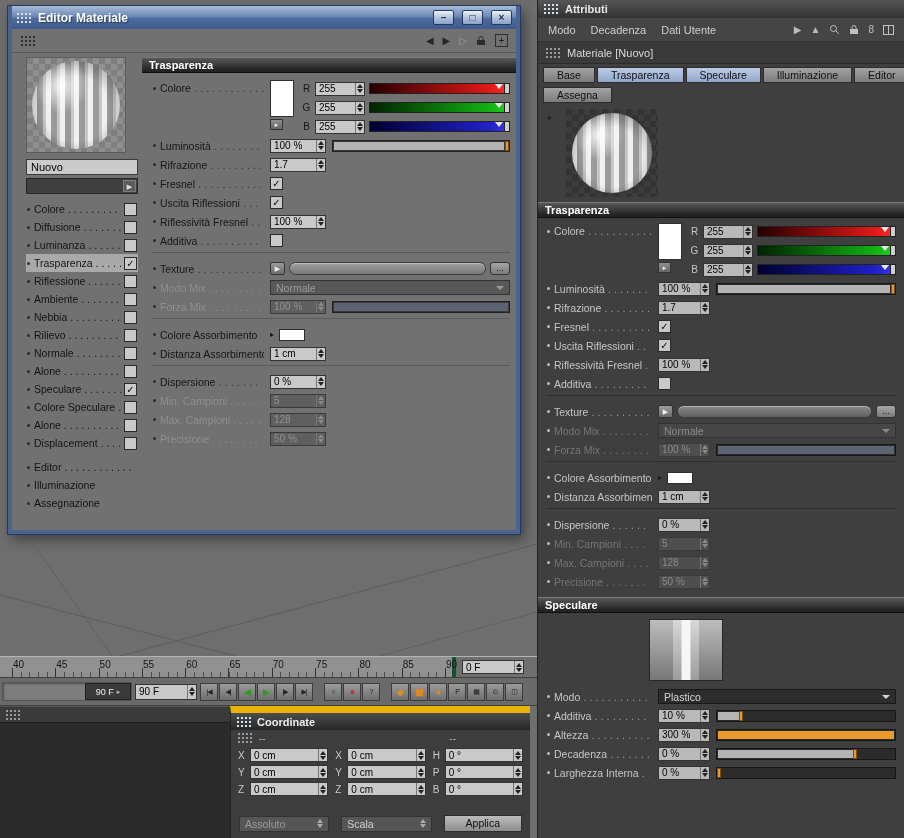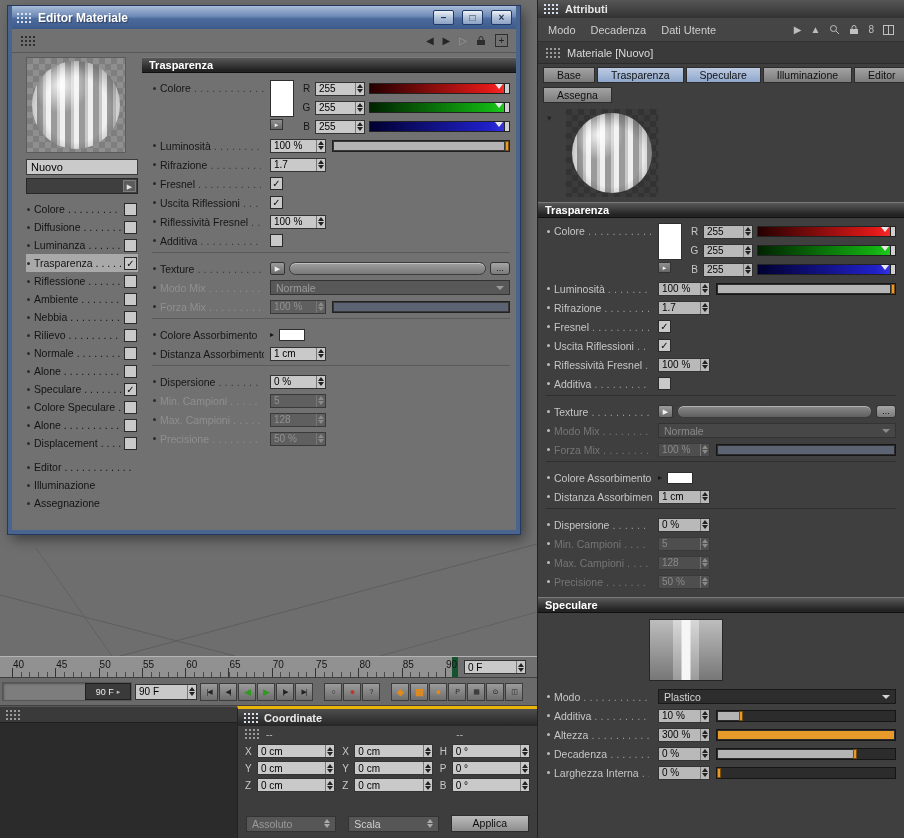--- a/index.html
+++ b/index.html
@@ -111,21 +111,21 @@
   .gb{background:linear-gradient(90deg,#000030,#2020c8 85%,#3838e8);}
   .gmark{position:absolute;right:6px;top:0;width:0;height:0;border-left:4px solid transparent;border-right:4px solid transparent;border-top:5px solid #e8e8e8;}
 
   
   .ruler{left:0;top:656px;width:537px;height:22px;background:#919191;border-top:1px solid #b5b5b5;border-bottom:1px solid #3f3f3f;display:flex;}
   .ruler-scale{position:relative;width:452px;height:100%;}
   .ruler-nums{display:flex;padding-left:13px;padding-top:2px;}
   .tick{width:43.3px;font-size:10px;color:#151515;flex:none;}
   .tickband{position:absolute;bottom:0;left:12px;right:0;height:5px;background:repeating-linear-gradient(90deg,#4a4a4a 0 1px,transparent 1px 8.66px);}
   .tickband.major{height:9px;background:repeating-linear-gradient(90deg,#333 0 1px,transparent 1px 43.3px);}
-  .ruler-right{flex:1;background:#6f6f6f;border-left:6px solid #14532d;display:flex;align-items:center;padding:0 6px;}
+  .ruler-right{flex:1;background:#6f6f6f;border-left:4px solid #14532d;display:flex;align-items:center;padding:0 6px;}
   .ruler-right .field{width:62px;}
 
   
   .transport{left:0;top:678px;width:537px;height:28px;background:#6a6a6a;border-bottom:1px solid #404040;display:flex;align-items:center;gap:3px;padding:0 2px;}
   .tl-slider{width:130px;height:19px;background:#7d7d7d;border:1px solid #555;box-shadow:inset 1px 1px 2px rgba(0,0,0,.35);position:relative;flex:none;}
   .tl-grabber{position:absolute;right:0;top:0;bottom:0;width:46px;background:#3a3a3a;border:1px solid #1f1f1f;color:#ececec;font-size:9px;display:flex;align-items:center;justify-content:center;gap:3px;}
   .tl-grabber .mini{font-size:7px;color:#bbb;}
   .transport .cur.field{width:62px;flex:none;}
   .btn-group{display:flex;gap:1px;}
   .tbtn{width:18px;height:18px;border:1px solid #3c3c3c;background:linear-gradient(180deg,#9b9b9b,#6e6e6e);color:#222;font-size:7px;display:flex;align-items:center;justify-content:center;flex:none;}
@@ -133,21 +133,21 @@
   .tbtn .green{color:#2f9a1f;font-size:9px;}
   .tbtn .red{color:#c23424;font-size:9px;}
   .tbtn .orange{color:#e08a1e;font-weight:bold;font-size:9px;}
   .tsep{width:5px;flex:none;}
 
   
   .mm{left:0;top:706px;width:237px;height:132px;background:#2b2b2b;border-top:1px solid #555;}
   .mm-bar{height:16px;background:#3a3a3a;border-bottom:1px solid #1e1e1e;display:flex;align-items:center;padding:0 5px;}
 
   
-  .coord{left:237px;top:706px;width:300px;height:132px;background:#3d3d3d;border-top:3px solid #eab308;border-left:1px solid #222;display:flex;flex-direction:column;}
+  .coord{left:230px;top:706px;width:300px;height:132px;background:#3d3d3d;border-top:7px solid #eab308;border-left:1px solid #222;display:flex;flex-direction:column;}
   .co-title{height:17px;background:linear-gradient(180deg,#4e4e4e,#262626);display:flex;align-items:center;gap:5px;padding:0 5px;color:#ececec;font-weight:bold;font-size:11px;flex:none;}
   .co-sub{height:16px;display:flex;align-items:center;gap:6px;padding:0 6px;color:#b5b5b5;font-size:10px;flex:none;}
   .co-sub .sp1{flex:1;}
   .co-sub .sp2{width:62px;}
   .co-grid{display:grid;grid-template-columns:repeat(3,1fr);gap:3px 7px;padding:2px 7px;}
   .co-row{display:flex;align-items:center;gap:4px;}
   .co-row .lbl{width:8px;color:#c9c9c9;font-size:10px;flex:none;}
   .co-row .field{flex:1;background:#c9c9c9;color:#000;}
   .co-bottom{display:flex;padding:4px 8px 6px 8px;gap:12px;margin-top:auto;align-items:center;}
   .co-dd{width:92px;height:16px;background:#565656;border:1px solid #333;display:flex;align-items:center;padding:0 5px;font-size:10.5px;}

